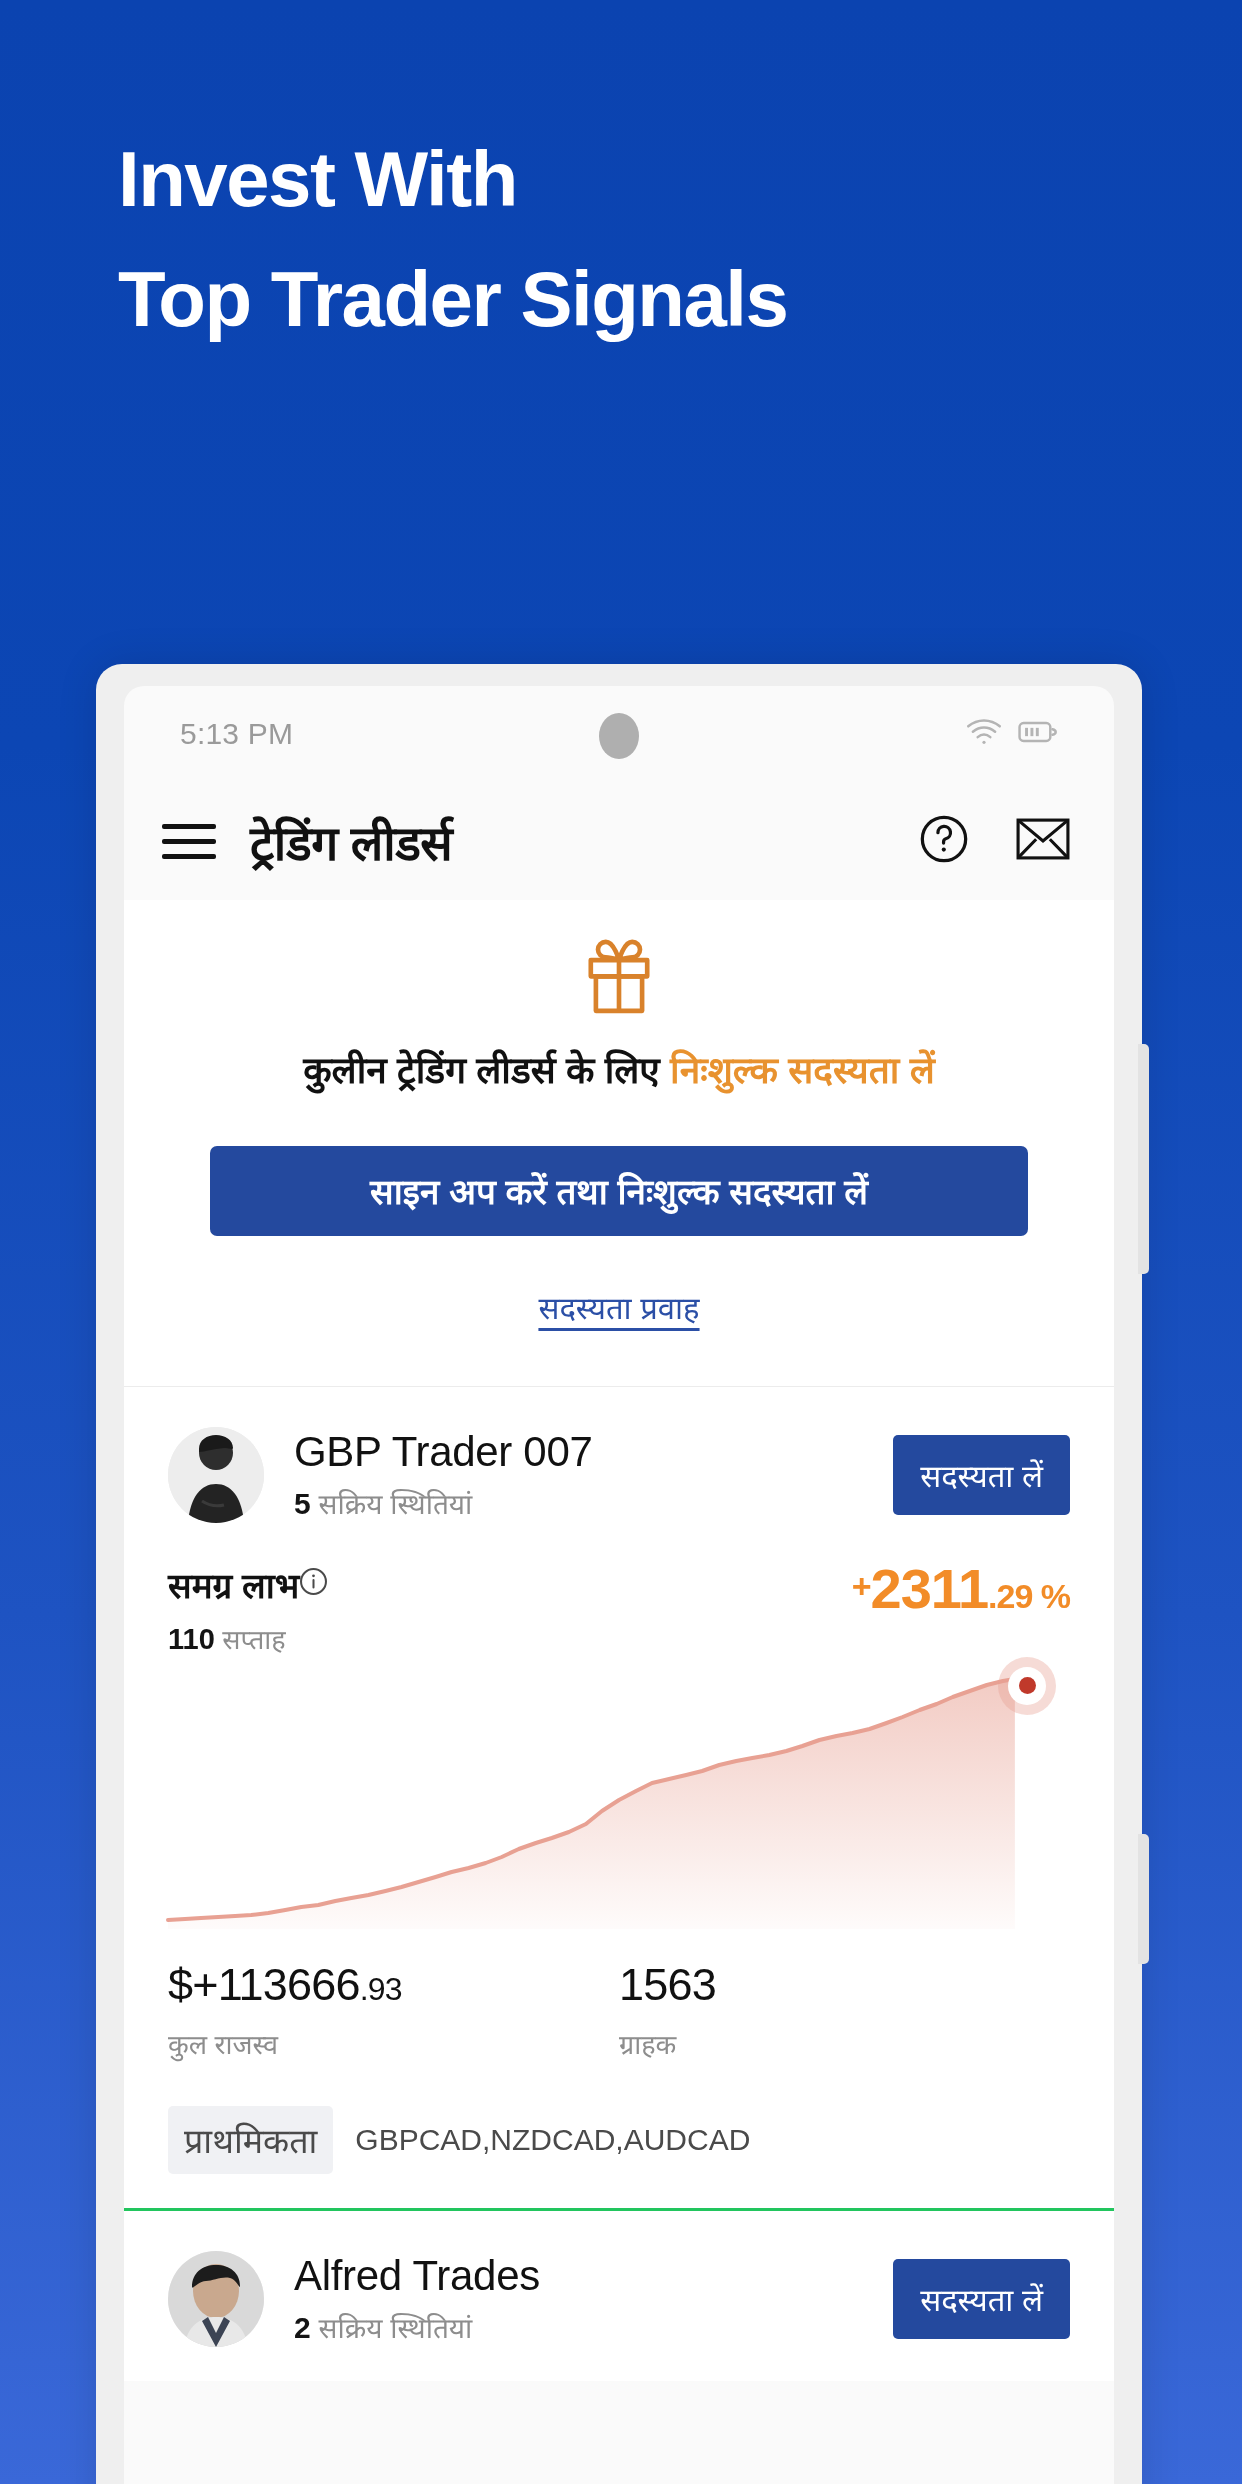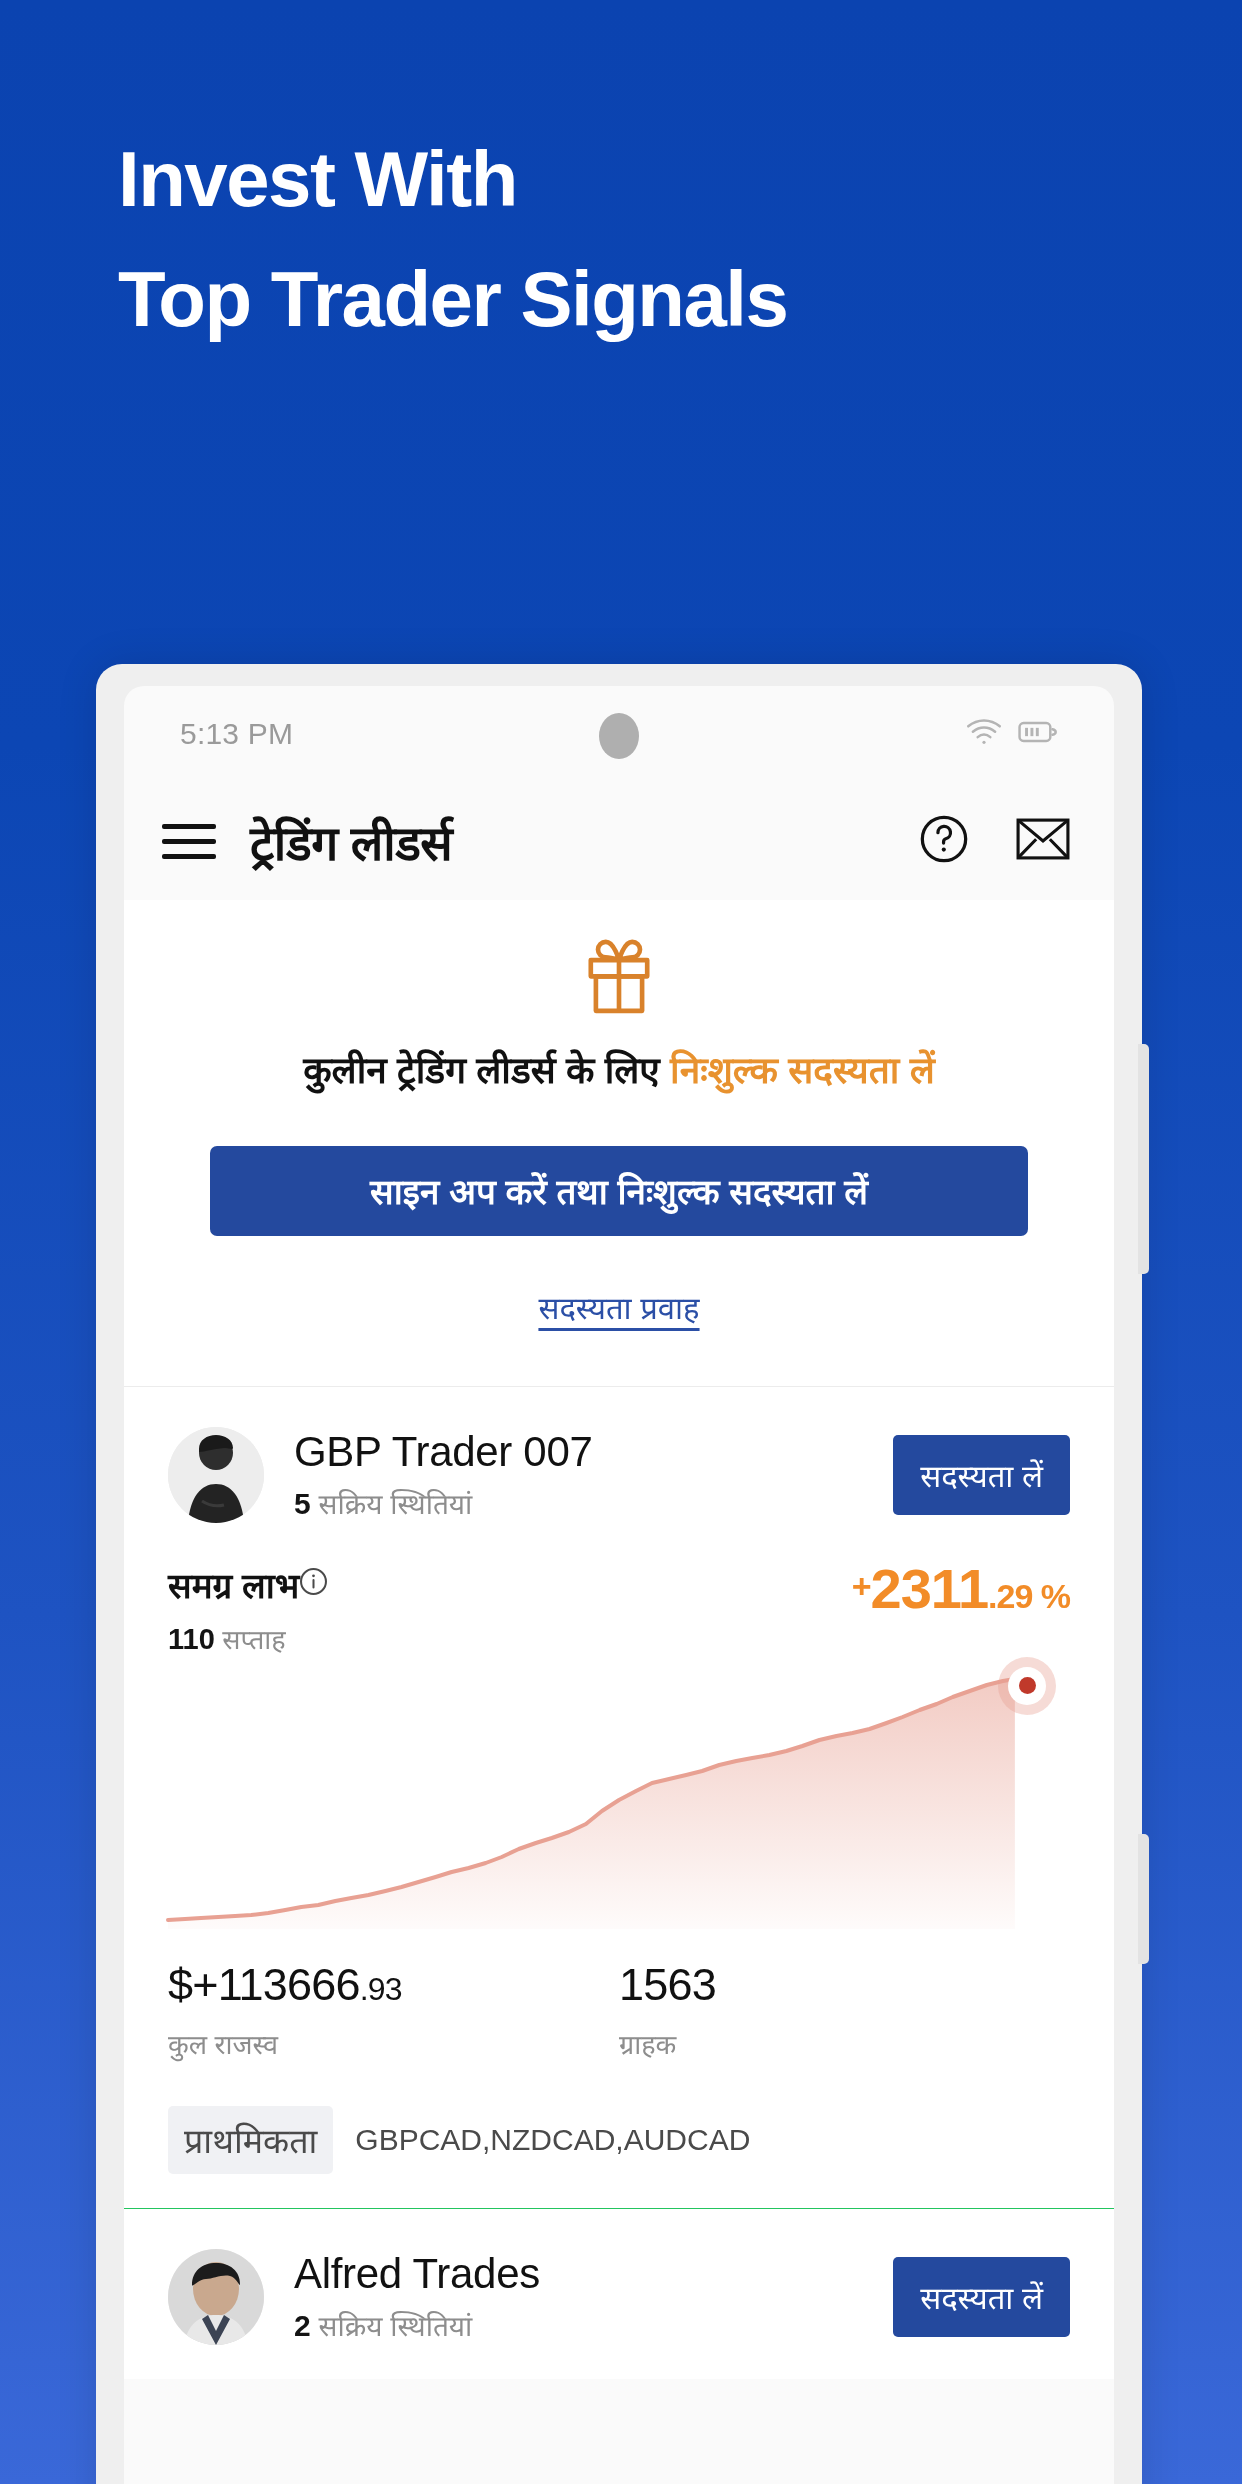--- a/index.html
+++ b/index.html
@@ -136,21 +136,21 @@
     color:#2B4FA6;
     text-decoration:underline;
     text-underline-offset:9px;
     cursor:pointer;
   }
 
   
   .card {
     background:#fff;
     padding:40px 44px 34px 44px;
-    border-bottom:1px solid #22c55e;
+    border-bottom:3px solid #22c55e;
   }
   .card-head { display:flex; align-items:center; }
   .avatar {
     width:96px; height:96px;
     border-radius:50%;
     background:#EDEDED;
     overflow:hidden;
     flex:0 0 auto;
     position:relative;
   }

